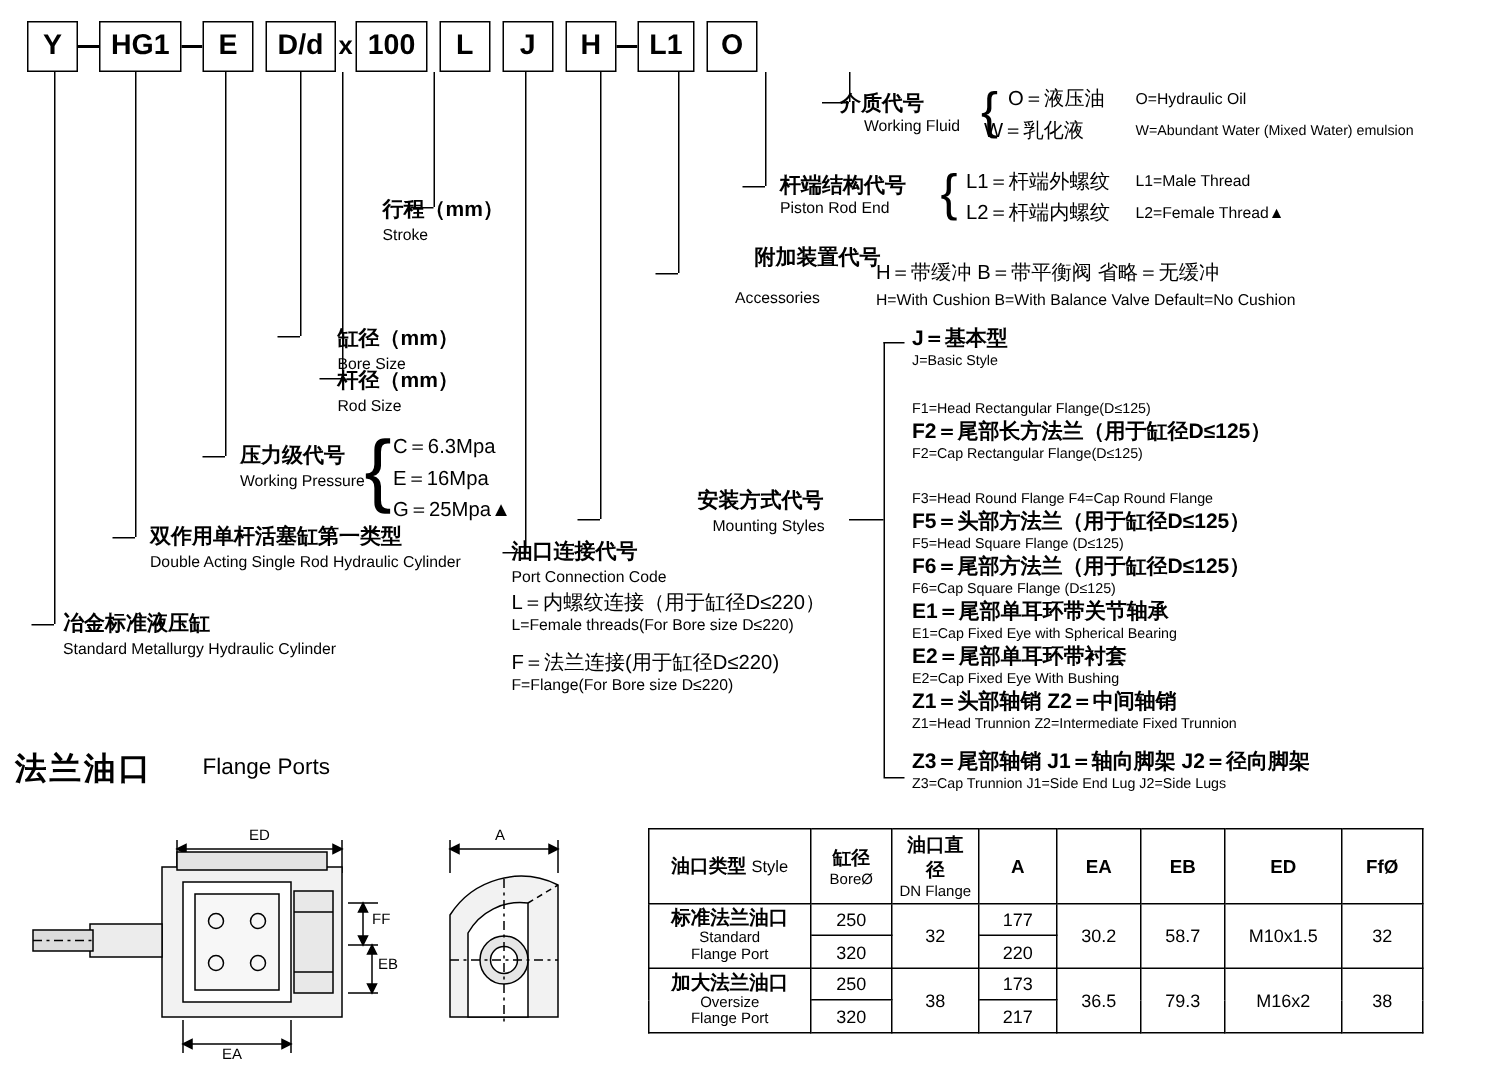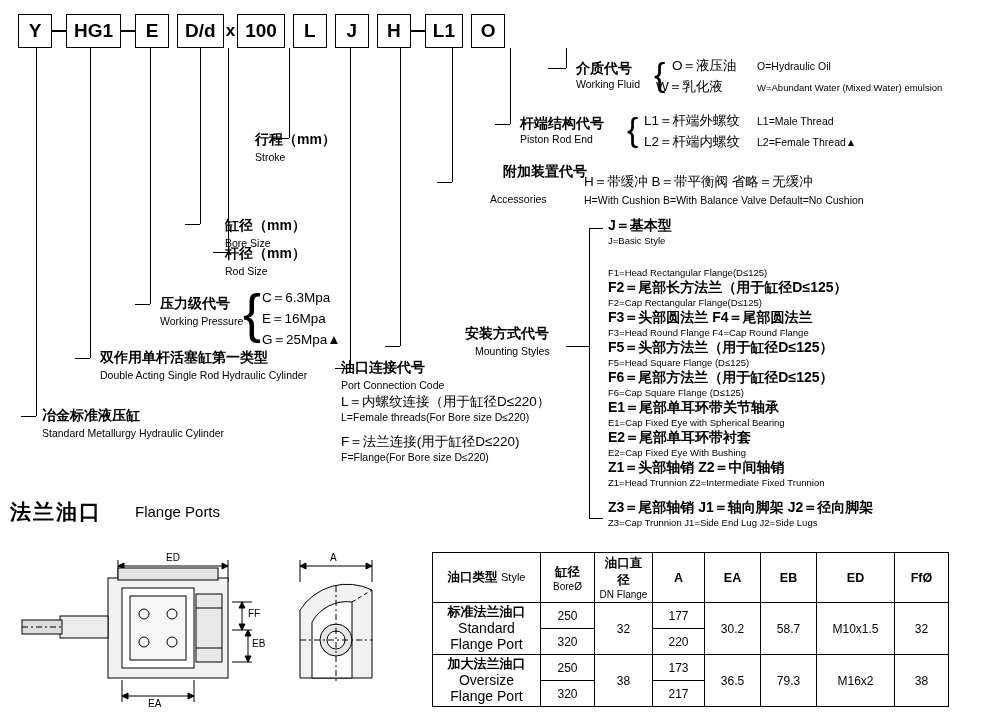--- a/index.html
+++ b/index.html
@@ -58,21 +58,21 @@
   }
   table.ports th, table.ports td {
     border:1px solid #000;
     text-align:center;
     vertical-align:middle;
     padding:2px 4px;
   }
   table.ports th { font-weight:bold; font-size:12.5px; }
   .th-sub { display:block; font-size:10px; font-weight:normal; }
   .cell-cn { font-size:13px; font-weight:bold; display:block; line-height:1.15;}
-  .cell-en { font-size:14px; display:block; line-height:1.15;}
+  .cell-en { font-size:10px; display:block; line-height:1.15;}
 
   
   .draw { position:absolute; left:0px; top:530px; width:430px; height:182px; }
   .lbl { position:absolute; font-size:10px; }
 </style>
 </head>
 <body>
 
 <div id="stage">
 
@@ -131,21 +131,21 @@
   <div class="h" style="left:75px; top:358px; width:15px;"></div>
 
   <div class="v" style="left:36px; top:48px; height:368px;"></div>
   <div class="h" style="left:21px; top:416px; width:15px;"></div>
 
   <div class="v" style="left:589px; top:228px; height:290px;"></div>
   <div class="h" style="left:589px; top:228px; width:14px;"></div>
   <div class="h" style="left:589px; top:518px; width:14px;"></div>
   <div class="h" style="left:566px; top:346px; width:23px;"></div>
 
-  <div class="t cnb" style="left:576px; top:60px;">介质代号</div>
+  <div class="t cnb" style="left:560px; top:60px;">介质代号</div>
   <div class="t en" style="left:576px; top:78px;">Working Fluid</div>
   <div class="brace" style="left:654px; top:57px;">{</div>
   <div class="t cn" style="left:672px; top:57px;">O＝液压油</div>
   <div class="t en" style="left:757px; top:60px;">O=Hydraulic  Oil</div>
   <div class="t cn" style="left:656px; top:78px;">W＝乳化液</div>
   <div class="t en9" style="left:757px; top:82px;">W=Abundant Water (Mixed Water) emulsion</div>
 
   <div class="t cnb" style="left:520px; top:115px;">杆端结构代号</div>
   <div class="t en" style="left:520px; top:133px;">Piston Rod End</div>
   <div class="brace" style="left:627px; top:112px;">{</div>
@@ -192,21 +192,20 @@
   <div class="t en" style="left:475px; top:345px;">Mounting Styles</div>
 
   <div class="t cnb" style="left:608px; top:217px;">J＝基本型</div>
   <div class="t en9" style="left:608px; top:235px;">J=Basic Style</div>
 
   <div class="t en9" style="left:608px; top:267px;">F1=Head Rectangular Flange(D≤125)</div>
 
   <div class="t cnb" style="left:608px; top:279px;">F2＝尾部长方法兰（用于缸径D≤125）</div>
   <div class="t en9" style="left:608px; top:297px;">F2=Cap Rectangular Flange(D≤125)</div>
 
-  <div class="t cnb" style="left:608px; top:309px;">F3＝头部圆法兰      F4＝尾部圆法兰</div>
   <div class="t en9" style="left:608px; top:327px;">F3=Head Round Flange      F4=Cap Round Flange</div>
 
   <div class="t cnb" style="left:608px; top:339px;">F5＝头部方法兰（用于缸径D≤125）</div>
   <div class="t en9" style="left:608px; top:357px;">F5=Head Square Flange (D≤125)</div>
 
   <div class="t cnb" style="left:608px; top:369px;">F6＝尾部方法兰（用于缸径D≤125）</div>
   <div class="t en9" style="left:608px; top:387px;">F6=Cap Square Flange (D≤125)</div>
 
   <div class="t cnb" style="left:608px; top:399px;">E1＝尾部单耳环带关节轴承</div>
   <div class="t en9" style="left:608px; top:417px;">E1=Cap Fixed Eye with Spherical Bearing</div>

